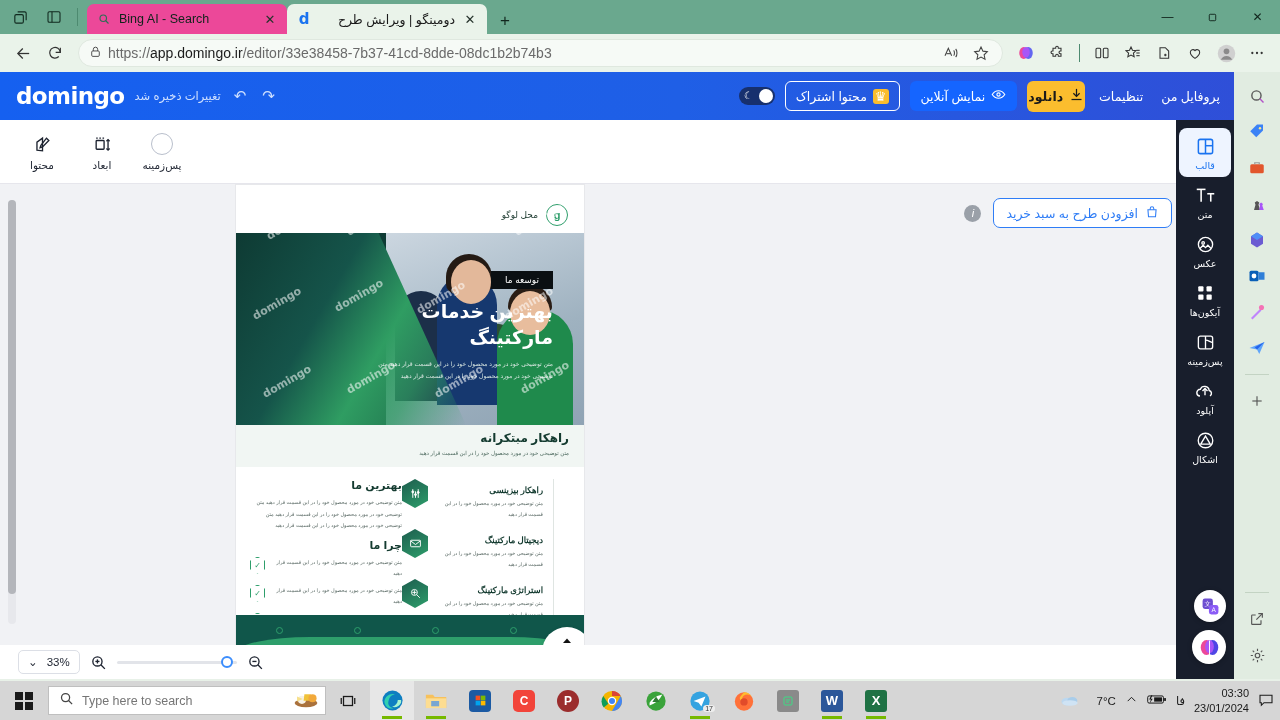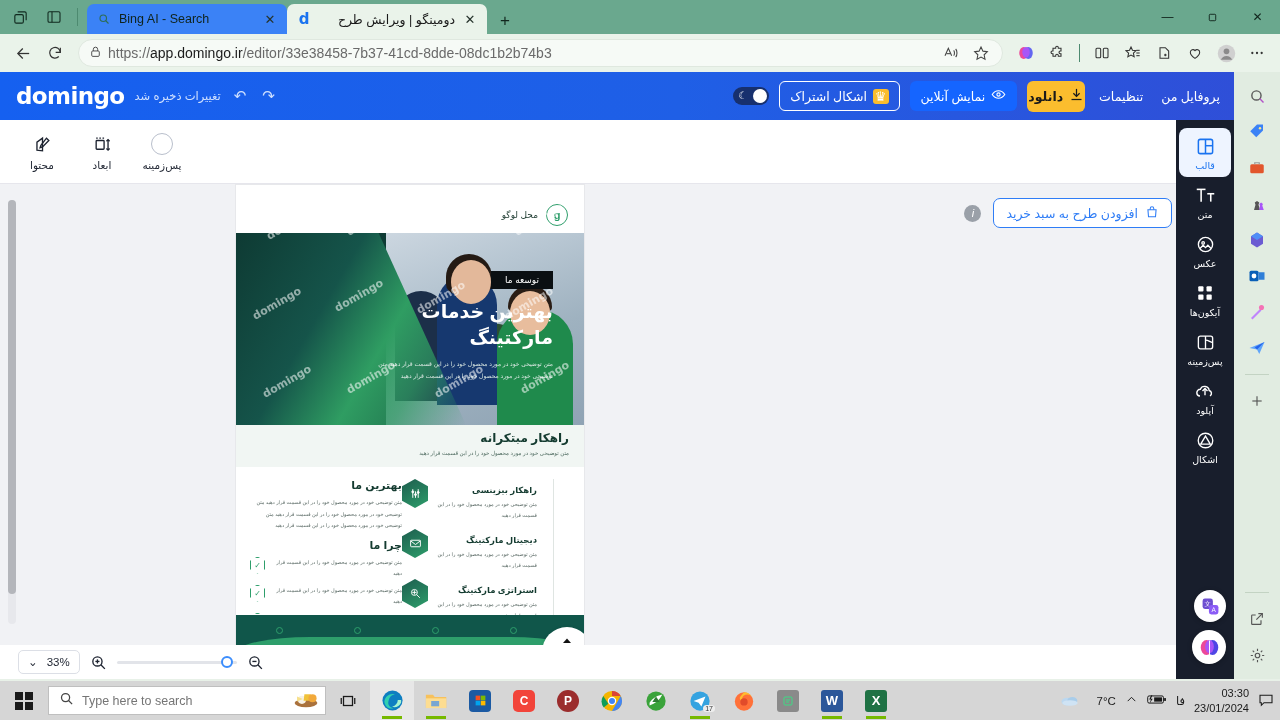--- a/index.html
+++ b/index.html
@@ -19,21 +19,21 @@
   .chrome-icon-btn {
     width: 28px; height: 28px; display: flex; align-items: center; justify-content: center;
     border-radius: 4px; color: #0f2e22; margin: 0 3px;
   }
   .vdiv { width: 1px; height: 18px; background: #4d8a70; margin: 0 6px; }
   .tab {
     height: 30px; display: flex; align-items: center; gap: 7px;
     padding: 0 9px; border-radius: 7px 7px 0 0; font-size: 12px;
     color: #10231b; max-width: 230px; min-width: 200px; position: relative;
   }
-  .tab.inactive { background: #3b82f6; }
+  .tab.inactive { background: #ec4899; }
   .tab.active { background: #eaf3ea; color: #1a1a1a; }
   .tab-title { flex: 1; white-space: nowrap; overflow: hidden; text-overflow: ellipsis; font-size: 12.5px; }
   .tab.rtl .tab-title { text-align: right; direction: rtl; }
   .tab-close { width: 16px; height: 16px; flex: 0 0 16px; display: flex; align-items: center; justify-content: center; font-size: 13px; color: #26332c; }
   .tab-fav { width: 16px; height: 16px; flex: 0 0 16px; display: flex; align-items: center; justify-content: center; }
   .newtab { width: 26px; height: 26px; display: flex; align-items: center; justify-content: center; font-size: 17px; color: #11261d; margin-left: 5px; }
   .wincontrols { position: absolute; right: 0; top: 0; display: flex; height: 34px; }
   .winbtn { width: 45px; height: 34px; display: flex; align-items: center; justify-content: center; color: #10231b; font-size: 12px; }
 
   .toolbar {
@@ -162,21 +162,21 @@
   .badge-dark { display: inline-block; background: #0a0f12; color: #fff; font-size: 9px; padding: 4px 14px; margin-right: 15px; margin-top: 20px; }
   .hero-h1 { margin: 10px 15px 0 0; color: #fff; font-size: 19px; font-weight: 700; line-height: 1.35; direction: rtl; text-align: right; width: 180px; }
   .hero-p { margin: 9px 15px 0 0; color: #dbe9e3; font-size: 6px; line-height: 1.9; width: 175px; text-align: right; direction: rtl; }
 
   .cv-band { position: absolute; left: 0; top: 240px; width: 348px; height: 42px; background: #f1f6f3; direction: rtl; padding: 6px 15px 16px 0; }
   .cv-band h3 { font-size: 12px; color: #143b30; font-weight: 700; }
   .cv-band p { font-size: 5.5px; color: #4d6a5f; line-height: 1.9; margin-top: 3px; width: 150px; }
 
   .cv-main { position: absolute; left: 0; top: 282px; width: 348px; height: 148px; background: #fff; display: flex; flex-direction: row-reverse; padding: 12px 14px 0 14px; direction: rtl; }
   .col-right { width: 152px; }
-  .col-left { width: 152px; border-right: 1px solid #dfe5e2; padding-right: 16px; }
+  .col-left { width: 152px; border-right: 1px solid #dfe5e2; padding-right: 10px; font-family: Liberation Serif, serif; }
   .sec-h { font-size: 11px; color: #143b30; font-weight: 700; margin-bottom: 5px; }
   .fake-lines p { font-size: 5px; color: #5b6b66; line-height: 2.3; }
   .checkrow { display: flex; flex-direction: row-reverse; align-items: flex-start; gap: 6px; margin-bottom: 6px; }
   .hexi { width: 15px; height: 17px; flex: 0 0 15px; display: flex; align-items: center; justify-content: center; color: #2e9e6b; font-size: 8px;
     clip-path: polygon(50% 0, 100% 25%, 100% 75%, 50% 100%, 0 75%, 0 25%); border: 0; background: #fff; box-shadow: inset 0 0 0 1px #2e9e6b; }
   .checkrow .ct { font-size: 5px; color: #5b6b66; line-height: 2.2; }
   .svc { display: flex; flex-direction: row-reverse; gap: 8px; margin-bottom: 9px; }
   .hexfill { width: 26px; height: 29px; flex: 0 0 26px; background: linear-gradient(150deg, #1d5d4e, #2e9e6b);
     clip-path: polygon(50% 0, 100% 25%, 100% 75%, 50% 100%, 0 75%, 0 25%);
     display: flex; align-items: center; justify-content: center; color: #fff; font-size: 11px; }
@@ -467,21 +467,21 @@
       <span class="hdr-arrow">↷</span>
     </div>
     <div class="hdr-spacer"></div>
     <div class="hdr-right">
       <div class="toggle">
         <span class="moon">☾</span>
         <span class="knob"></span>
       </div>
       <div class="btn-outline">
         <span class="crown">♛</span>
-        <span>اشکال اشتراک</span>
+        <span>محتوا اشتراک</span>
       </div>
       <div class="btn-blue">
         <span>
           <svg width="15" height="15" viewBox="0 0 24 24" fill="none" stroke="#fff" stroke-width="1.8">
               <path d="M2 12s3.8-6 10-6 10 6 10 6-3.8 6-10 6S2 12 2 12z"></path>
               <circle cx="12" cy="12" r="2.6"></circle>
             </svg>
         </span>
         <span>نمایش آنلاین</span>
       </div>

